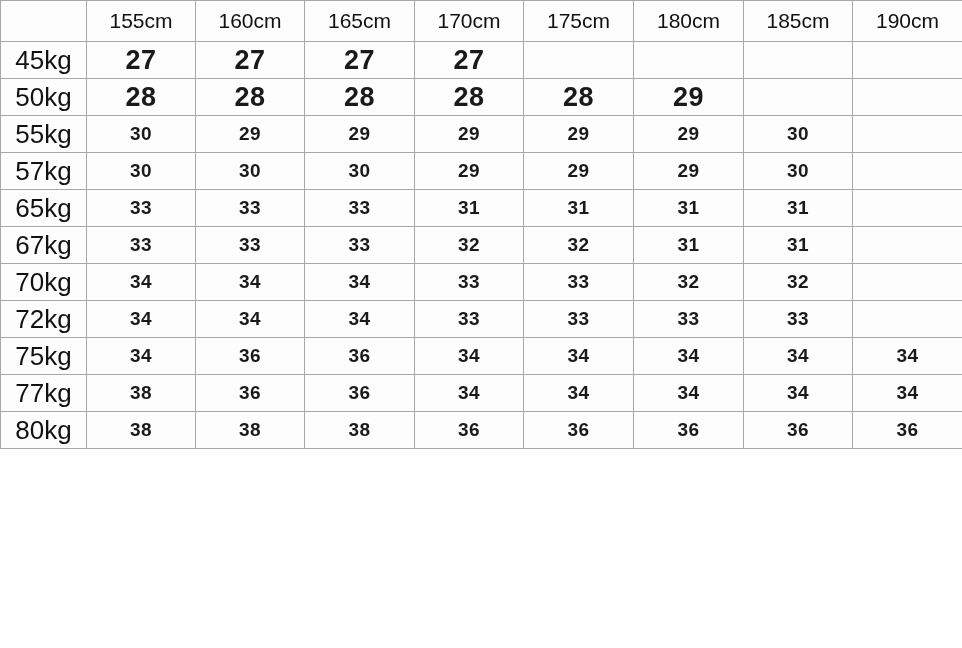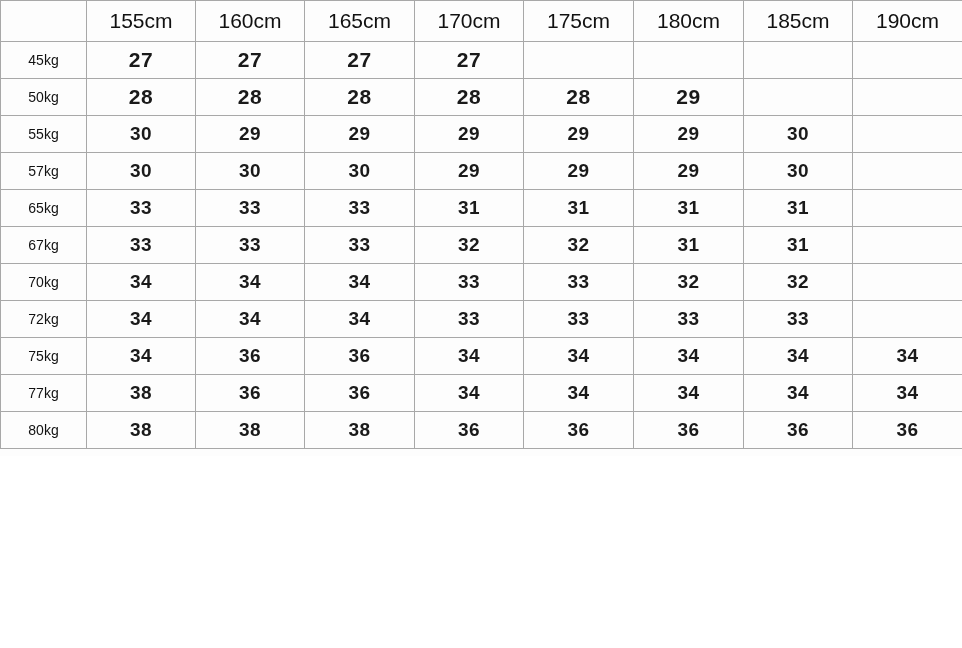--- a/index.html
+++ b/index.html
@@ -39,33 +39,33 @@
     font-size: 21px;
     font-weight: 400;
     color: #111111;
   }
   
   
   table.size-chart tbody tr {
     height: 37px;
   }
   table.size-chart tbody th.rowhead {
-    font-size: 14px;
+    font-size: 26px;
     font-weight: 400;
     color: #111111;
   }
   table.size-chart tbody td {
     font-size: 19px;
     font-weight: 700;
     color: #1a1a1a;
     letter-spacing: 0.5px;
   }
   
   table.size-chart tbody tr:nth-child(-n+2) td {
-    font-size: 21px;
+    font-size: 27px;
     margin-left: 16px;
   }
 </style>
 </head>
 <body>
 
 <div class="sheet">
   <table class="size-chart">
     <colgroup>
       <col style="width:86px">

